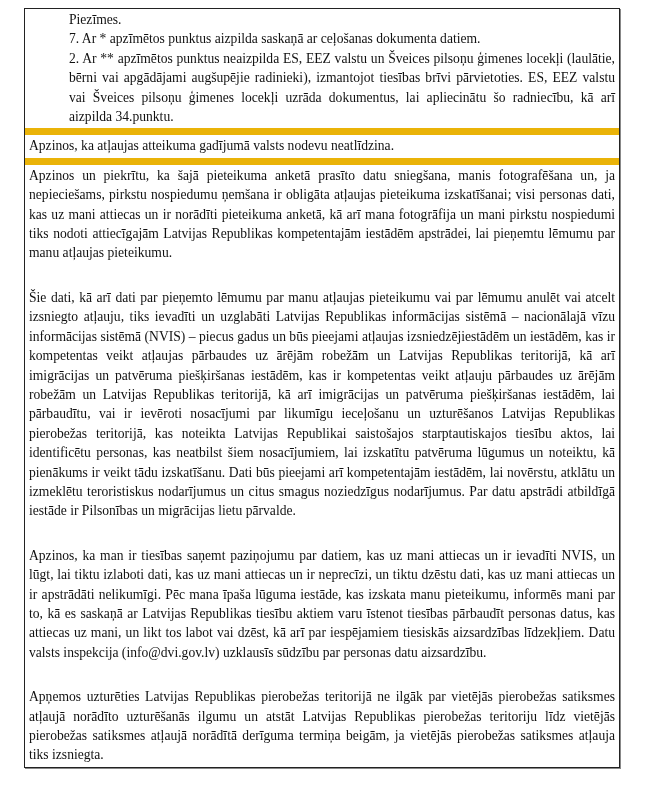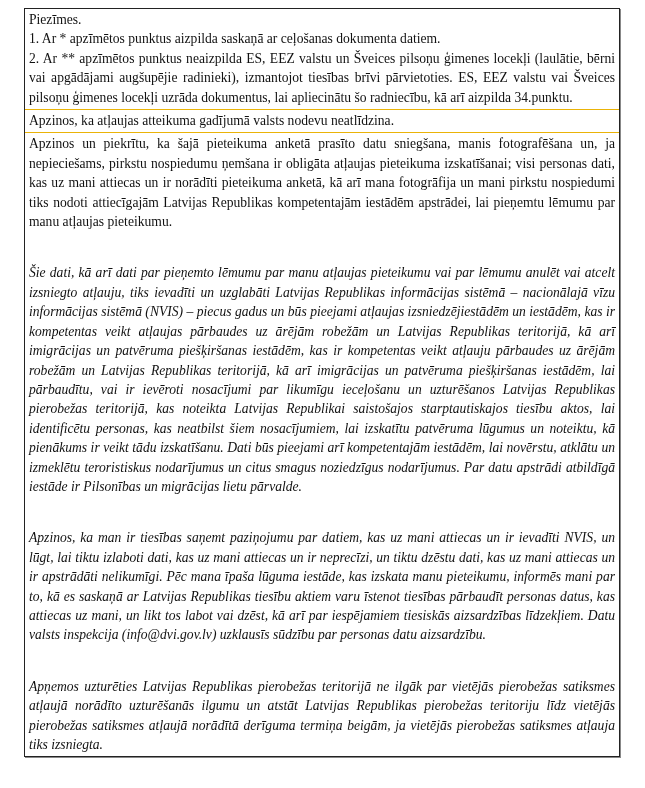--- a/index.html
+++ b/index.html
@@ -17,48 +17,48 @@
     }
     .form-box {
       position: absolute;
       left: 24px;
       top: 8px;
       width: 594px;
       border: 1.5px solid #222222;
       box-shadow: 1px 1px 0 #888888;
     }
     .cell {
-      border-top: 1px solid #eab308;
+      border-top: 7px solid #eab308;
       padding: 1px 4px 2px 4px;
       font-size: 13.6px;
       line-height: 19.4px;
       text-align: justify;
     }
     .cell:first-child {
       border-top: none;
+      margin-left: 40px;
     }
     .para {
       margin: 0;
     }
     .para + .para.gap {
-      margin-top: 32px;
-      font-style: italic;
+      margin-top: 25px;
     }
     .note-line {
       margin: 0;
     }
   </style>
 </head>
 <body>
 
 <div class="form-box">
 
   <div class="cell">
     <p class="note-line">Piezīmes.</p>
-    <p class="note-line">1. Ar * apzīmētos punktus aizpilda saskaņā ar ceļošanas dokumenta datiem.</p>
+    <p class="note-line">7. Ar * apzīmētos punktus aizpilda saskaņā ar ceļošanas dokumenta datiem.</p>
     <p class="note-line">2. Ar ** apzīmētos punktus neaizpilda ES, EEZ valstu un Šveices pilsoņu ģimenes locekļi (laulātie, bērni vai apgādājami augšupējie radinieki), izmantojot tiesības brīvi pārvietoties. ES, EEZ valstu vai Šveices pilsoņu ģimenes locekļi uzrāda dokumentus, lai apliecinātu šo radniecību, kā arī aizpilda 34.punktu.</p>
   </div>
 
   <div class="cell">
     <p class="para">Apzinos, ka atļaujas atteikuma gadījumā valsts nodevu neatlīdzina.</p>
   </div>
 
 
   <div class="cell">
     <p class="para">Apzinos un piekrītu, ka šajā pieteikuma anketā prasīto datu sniegšana, manis fotografēšana un, ja nepieciešams, pirkstu nospiedumu ņemšana ir obligāta atļaujas pieteikuma izskatīšanai; visi personas dati, kas uz mani attiecas un ir norādīti pieteikuma anketā, kā arī mana fotogrāfija un mani pirkstu nospiedumi tiks nodoti attiecīgajām Latvijas Republikas kompetentajām iestādēm apstrādei, lai pieņemtu lēmumu par manu atļaujas pieteikumu.</p>

